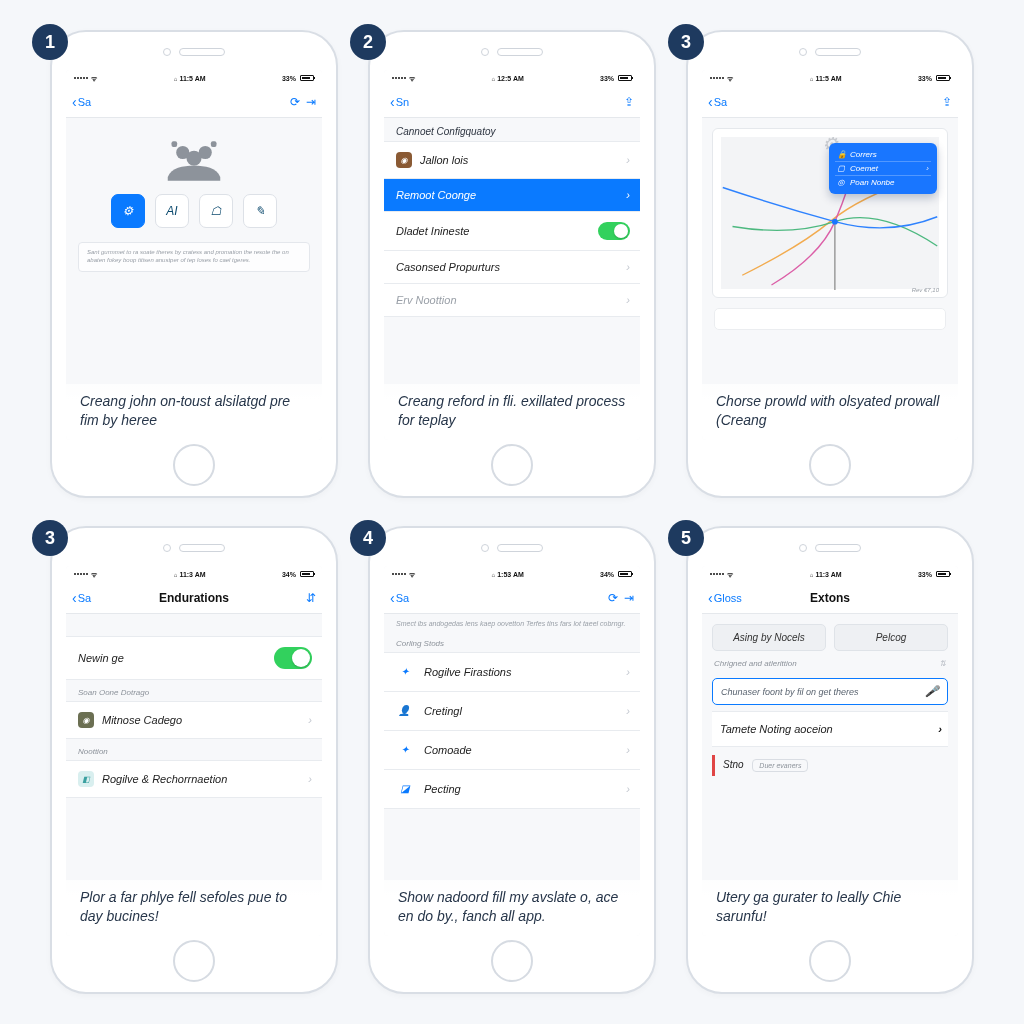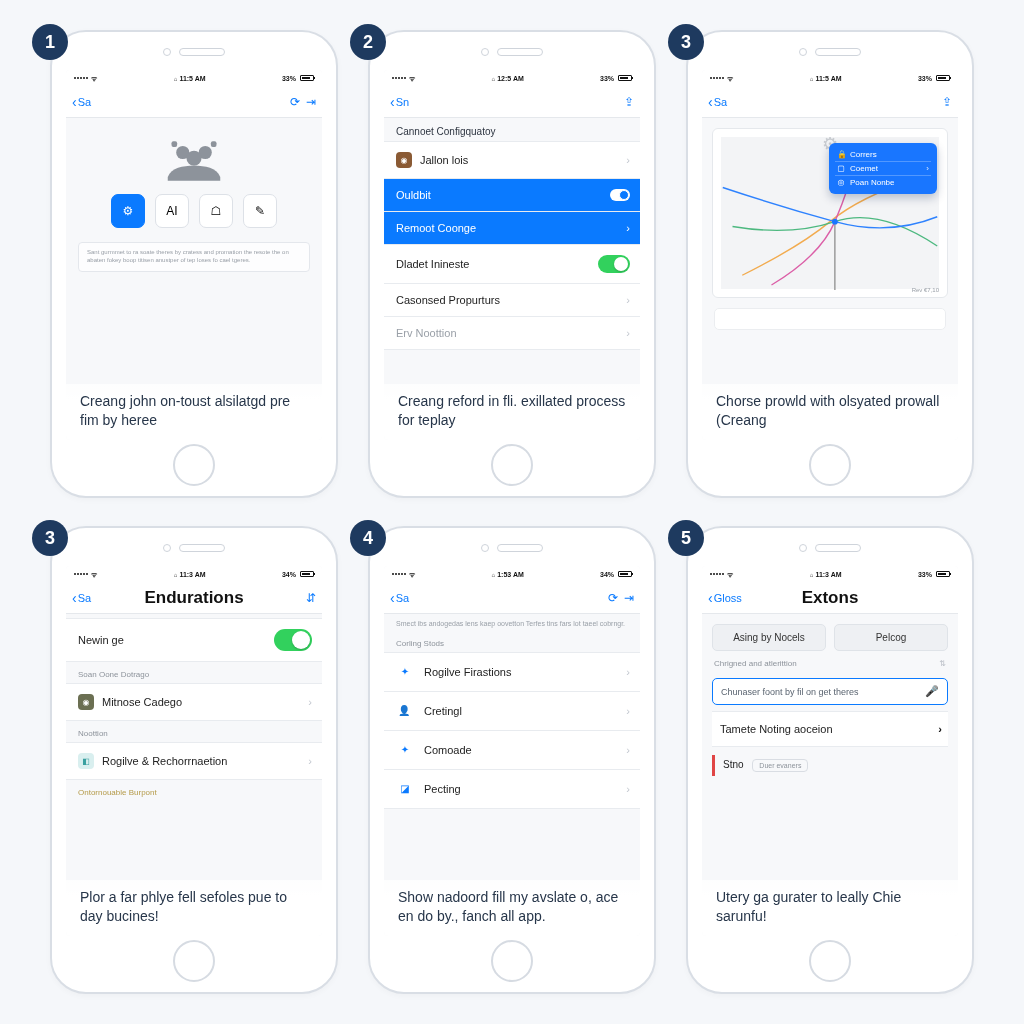--- a/index.html
+++ b/index.html
@@ -118,54 +118,55 @@
     color: #0a7aff;
     font-size: 11px;
     font-weight: 500;
     display:flex; align-items:center; gap:1px;
   }
   .nav-back .chev { font-size: 14px; line-height: 1; }
   .nav-title {
     position: absolute;
     left: 50%;
     transform: translateX(-50%);
-    font-size: 17px;
+    font-size: 12px;
     font-weight: 600;
     color: #111;
   }
   .nav-right {
     margin-left: auto;
     color: #0a7aff;
     font-size: 12px;
     display:flex; align-items:center; gap:6px;
   }
 
   .content {
     flex: 1;
     overflow: hidden;
     position: relative;
+    font-style: italic;
   }
 
   
   .hero-icon {
     margin: 20px auto 12px auto;
     width: 60px; height: 44px;
     color:#8d939b;
     display:flex; align-items:center; justify-content:center;
   }
   .btn-row {
     display:flex; justify-content:center; gap:10px; margin-bottom: 14px;
   }
   .sq-btn {
     width: 34px; height: 34px;
     border:1px solid #dde1e7;
     border-radius: 7px;
     display:flex; align-items:center; justify-content:center;
     font-size: 12px;
-    color:#000000;
+    color:#0c4a6e;
     background:#fff;
   }
   .sq-btn.primary { background:#0a7aff; color:#fff; border-color:#0a7aff; }
   .tiny-box {
     margin: 0 12px 6px 12px;
     border:1px solid #e4e7ec;
     background:#fdfdfe;
     border-radius:4px;
     padding: 6px 8px;
     font-size: 6px;
@@ -426,24 +427,20 @@
           <div class="nav-right">
               <span style="color:#0a7aff">⇪</span>
             </div>
         </div>
         <div class="content">
           <div class="section-header">Cannoet Configquatoy</div>
           <div class="row first">
             <span class="icon-app" style="background:#8a5a34">◉</span>
             <span class="label">Jallon lois</span>
             <span class="chev">›</span>
-          </div>
-          <div class="row selected">
-            <span class="label">Ouldbit</span>
-            <div class="radio-on"></div>
           </div>
           <div class="row selected">
             <span class="label">Remoot Coonge</span>
             <span class="chev">›</span>
           </div>
           <div class="row">
             <span class="label">Dladet Inineste</span>
             <div class="toggle on">
                 <div class="knob"></div>
               </div>
@@ -573,39 +570,38 @@
           <div class="nav-back">
               <span class="chev">‹</span>
               <span>Sa</span>
             </div>
           <div class="nav-title">Endurations</div>
           <div class="nav-right">
               <span>⇵</span>
             </div>
         </div>
         <div class="content">
-          <div class="row first" style="margin-top:4px;">
+          <div class="row first" style="margin-top:22px;">
             <span class="label">Newin ge</span>
             <div class="toggle on" style="width:38px;height:22px;border-radius:11px;">
                 <div class="knob" style="width:18px;height:18px;"></div>
               </div>
           </div>
           <div class="section-header small">Soan Oone Dotrago</div>
           <div class="row first">
             <span class="icon-app" style="background:#6b6f52">◉</span>
             <span class="label">Mitnose Cadego</span>
             <span class="chev">›</span>
           </div>
           <div class="section-header small">Noottion</div>
           <div class="row first">
             <span class="icon-app" style="background:#d9efef;color:#3aa0a0">◧</span>
             <span class="label">Rogilve &amp; Rechorrnaetion</span>
             <span class="chev">›</span>
           </div>
-          <div class="section-header small" style="color:#b59b4a">Ontornouable Burpont</div>
           <div class="caption">
               <div class="caption-inner">Plor a far phlye fell sefoles pue to day bucines!</div>
             </div>
         </div>
       </div>
     </div>
   </div>
 
   <div class="cell">
     <div class="badge">4</div>

